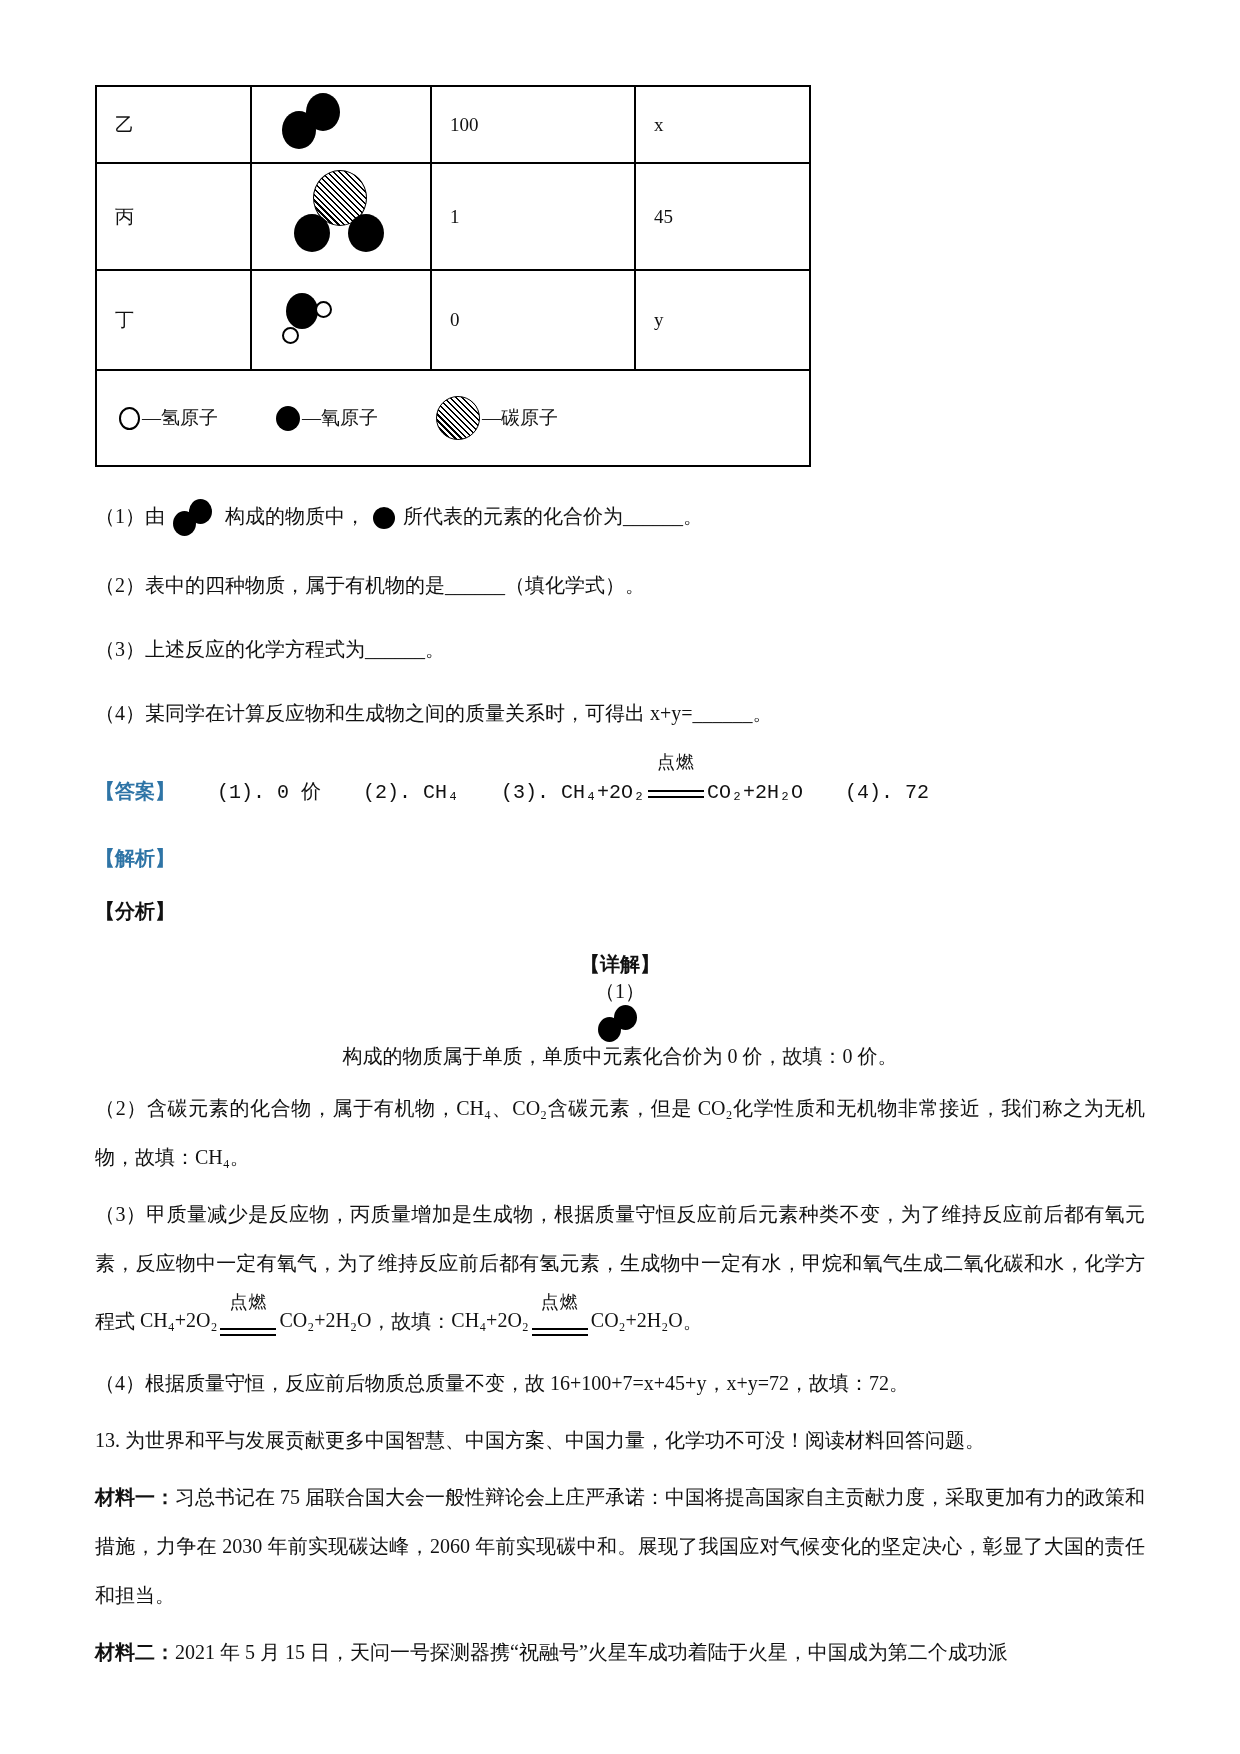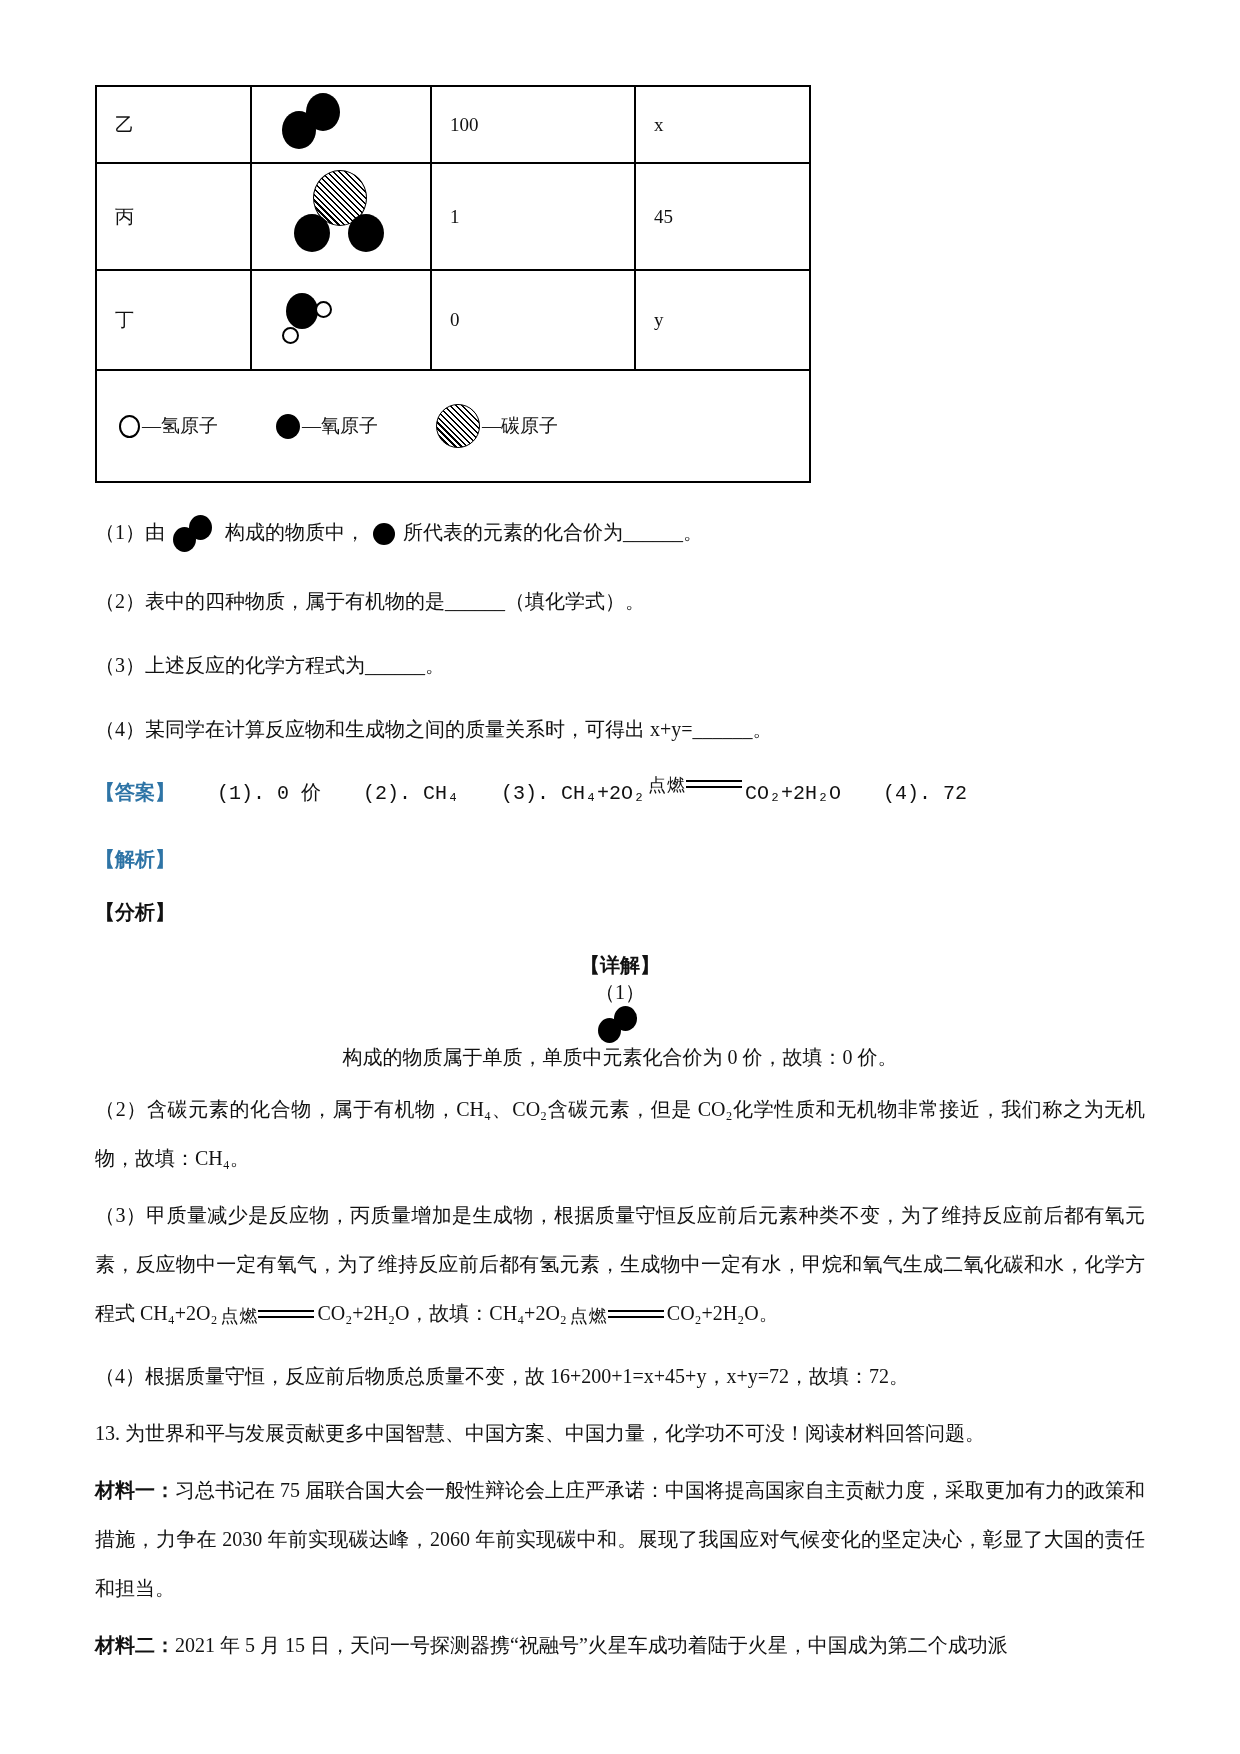--- a/index.html
+++ b/index.html
@@ -28,21 +28,21 @@
     padding: 6px 6px 6px 18px;
     font-size: 19px;
   }
   td.c1 { width: 155px; }
   td.c2 { width: 180px; }
   td.c3 { width: 204px; }
   td.c4 { width: 175px; }
   tr.r-yi  { height: 76px; }
   tr.r-bing{ height: 106px; }
   tr.r-ding{ height: 100px; }
-  tr.r-legend { height: 112px; }
+  tr.r-legend { height: 96px; }
 
   
   .mol { position: relative; display: inline-block; }
   .atom { position: absolute; border-radius: 50%; }
   .atom.black { background: #000; }
   .atom.white { background: #fff; border: 2px solid #000; }
   .atom.carbon {
     background: repeating-linear-gradient(45deg, #000 0px, #000 1.6px, #fff 1.6px, #fff 4.2px);
     border: 1px solid #000;
   }
@@ -90,21 +90,21 @@
     line-height: 1.4;
     font-family: Liberation Mono, monospace;
   }
   .answer-line > * { margin-right: 42px; }
   .label-blue { color: #2e74a6; font-weight: bold; }
   .label-black { font-weight: bold; }
   .sec-label { margin-bottom: 26px; }
 
   
   .chem-eq { display: inline-flex; align-items: flex-end; white-space: nowrap; }
-  .eq-cond { display: inline-flex; flex-direction: row; align-items: center; margin: 11px 3px; }
+  .eq-cond { display: inline-flex; flex-direction: column; align-items: center; margin: 4px 3px; gap: 16px; }
   .eq-cond-text { font-size: 18px; line-height: 1.15; letter-spacing: 1px; }
   .eq-lines {
     width: 56px; height: 8px;
     border-top: 2.5px solid #000; border-bottom: 2.5px solid #000;
     margin-bottom: 5px;
   }
 
   .detail-first { display: flex; align-items: center; margin-bottom: 14px; flex-direction: column; }
   .detail-first .mol-o2-small { margin: 0 14px; }
 
@@ -226,21 +226,21 @@
       </span><span>，故填：</span><span class="chem-eq">
         <span>CH₄+2O₂</span>
         <span class="eq-cond">
           <span class="eq-cond-text">点燃</span>
           <span class="eq-lines"></span>
         </span>
         <span>CO₂+2H₂O</span>
       </span><span>。</span>
   </div>
 
-  <div class="para" style="margin-top:14px;">（4）根据质量守恒，反应前后物质总质量不变，故 16+200+1=x+45+y，x+y=72，故填：72。</div>
+  <div class="para" style="margin-top:14px;">（4）根据质量守恒，反应前后物质总质量不变，故 16+100+7=x+45+y，x+y=72，故填：72。</div>
 
   <div class="para">13. 为世界和平与发展贡献更多中国智慧、中国方案、中国力量，化学功不可没！阅读材料回答问题。</div>
   <div class="para">
     <span class="m-label">材料一：</span><span>习总书记在 75 届联合国大会一般性辩论会上庄严承诺：中国将提高国家自主贡献力度，采取更加有力的政策和措施，力争在 2030 年前实现碳达峰，2060 年前实现碳中和。展现了我国应对气候变化的坚定决心，彰显了大国的责任和担当。</span>
   </div>
   <div class="para">
     <span class="m-label">材料二：</span><span>2021 年 5 月 15 日，天问一号探测器携“祝融号”火星车成功着陆于火星，中国成为第二个成功派</span>
   </div>
 
 </div>

